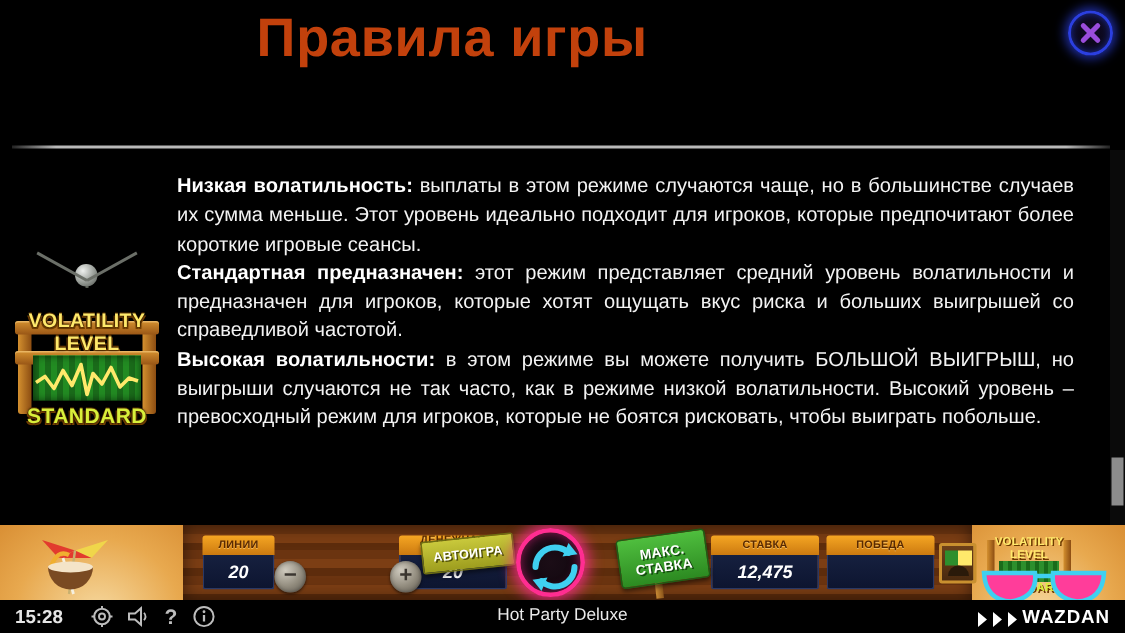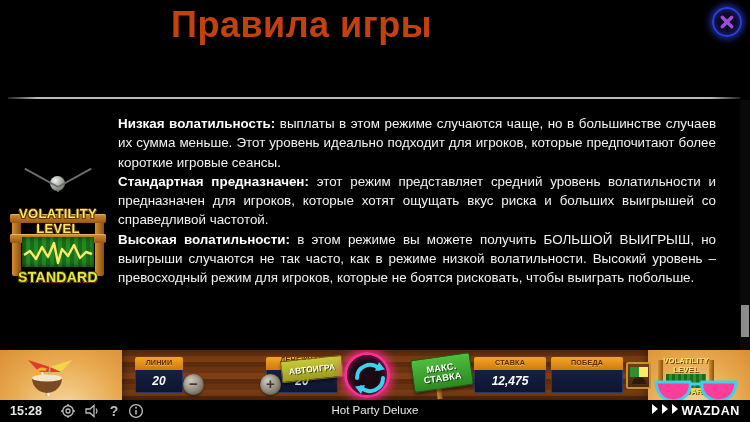--- a/index.html
+++ b/index.html
@@ -162,21 +162,21 @@
 
   
   #status-bar { position:absolute; left:0; top:400px; width:750px; height:22px; background:#000; }
   #clock { position:absolute; left:10px; top:4px; font-size:12.5px; color:#e6e6e6; font-weight:bold; }
   .sb-icon { position:absolute; top:3px; width:16px; height:16px; cursor:pointer; }
   #icon-settings { left:60px; } #icon-sound { left:84px; }
   #icon-help { left:106px; font-size:14px; color:#bdbdbd; text-align:center; line-height:16px; font-weight:bold; }
   #icon-info { left:128px; }
   #game-name { position:absolute; left:0; top:4px; width:750px; text-align:center;
     font-size:11.5px; color:#eaeaea; }
-  #brand-logo { position:absolute; right:10px; top:4px; display:flex; align-items:flex-start; gap:4px; }
+  #brand-logo { position:absolute; right:10px; top:4px; display:flex; align-items:flex-end; gap:4px; }
   #brand-logo .chev { width:0; height:0; border-left:6px solid #fff; border-top:5px solid transparent;
     border-bottom:5px solid transparent; }
   #brand-name { font-size:12.5px; font-weight:bold; color:#fff; letter-spacing:.6px; }
 </style>
 </head>
 <body>
 
 <div id="header">
   <div id="page-title">Правила игры</div>
 

